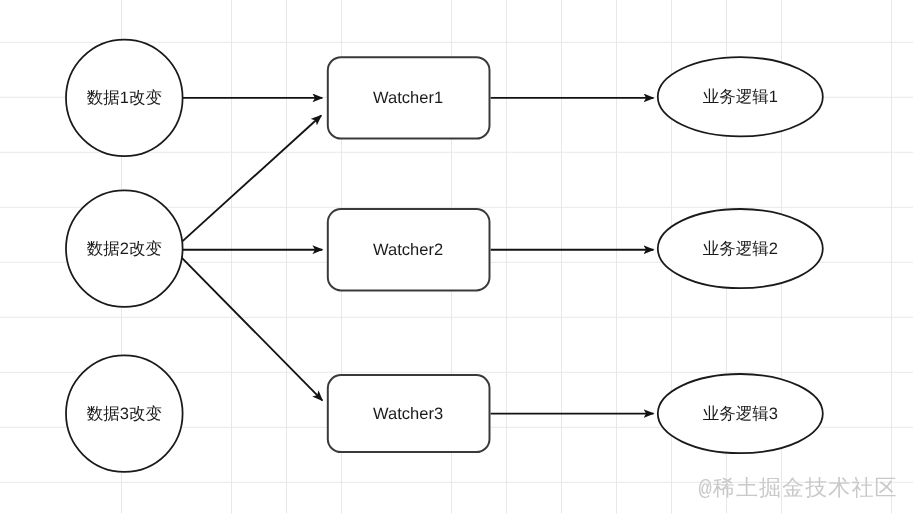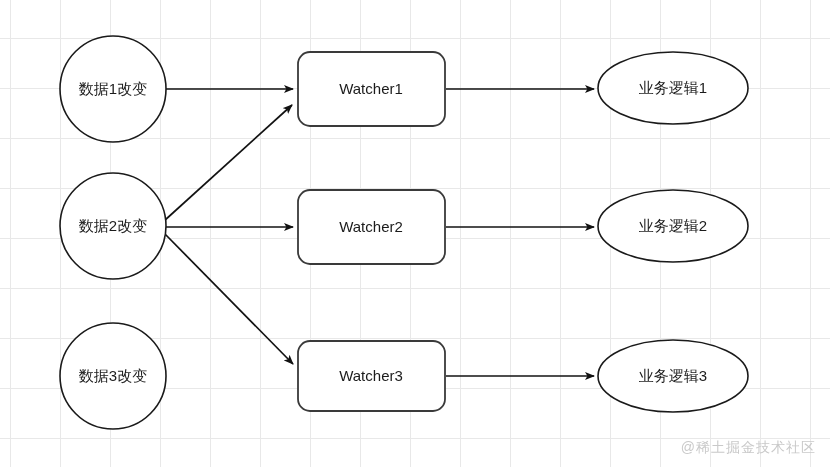--- a/index.html
+++ b/index.html
@@ -51,22 +51,22 @@
   }
   .edge-line {
     stroke: #121212;
     stroke-width: 1.7;
     fill: none;
   }
   .watermark {
     position: absolute;
     right: 14px;
     bottom: 10px;
-    font-family: Liberation Sans, sans-serif;
-    font-size: 14px;
+    font-family: Liberation Mono, monospace;
+    font-size: 20px;
     color: #c9c9c9;
     letter-spacing: 1px;
     white-space: nowrap;
     user-select: none;
   }
 </style>
 </head>
 <body>
 
 <div id="canvas">

